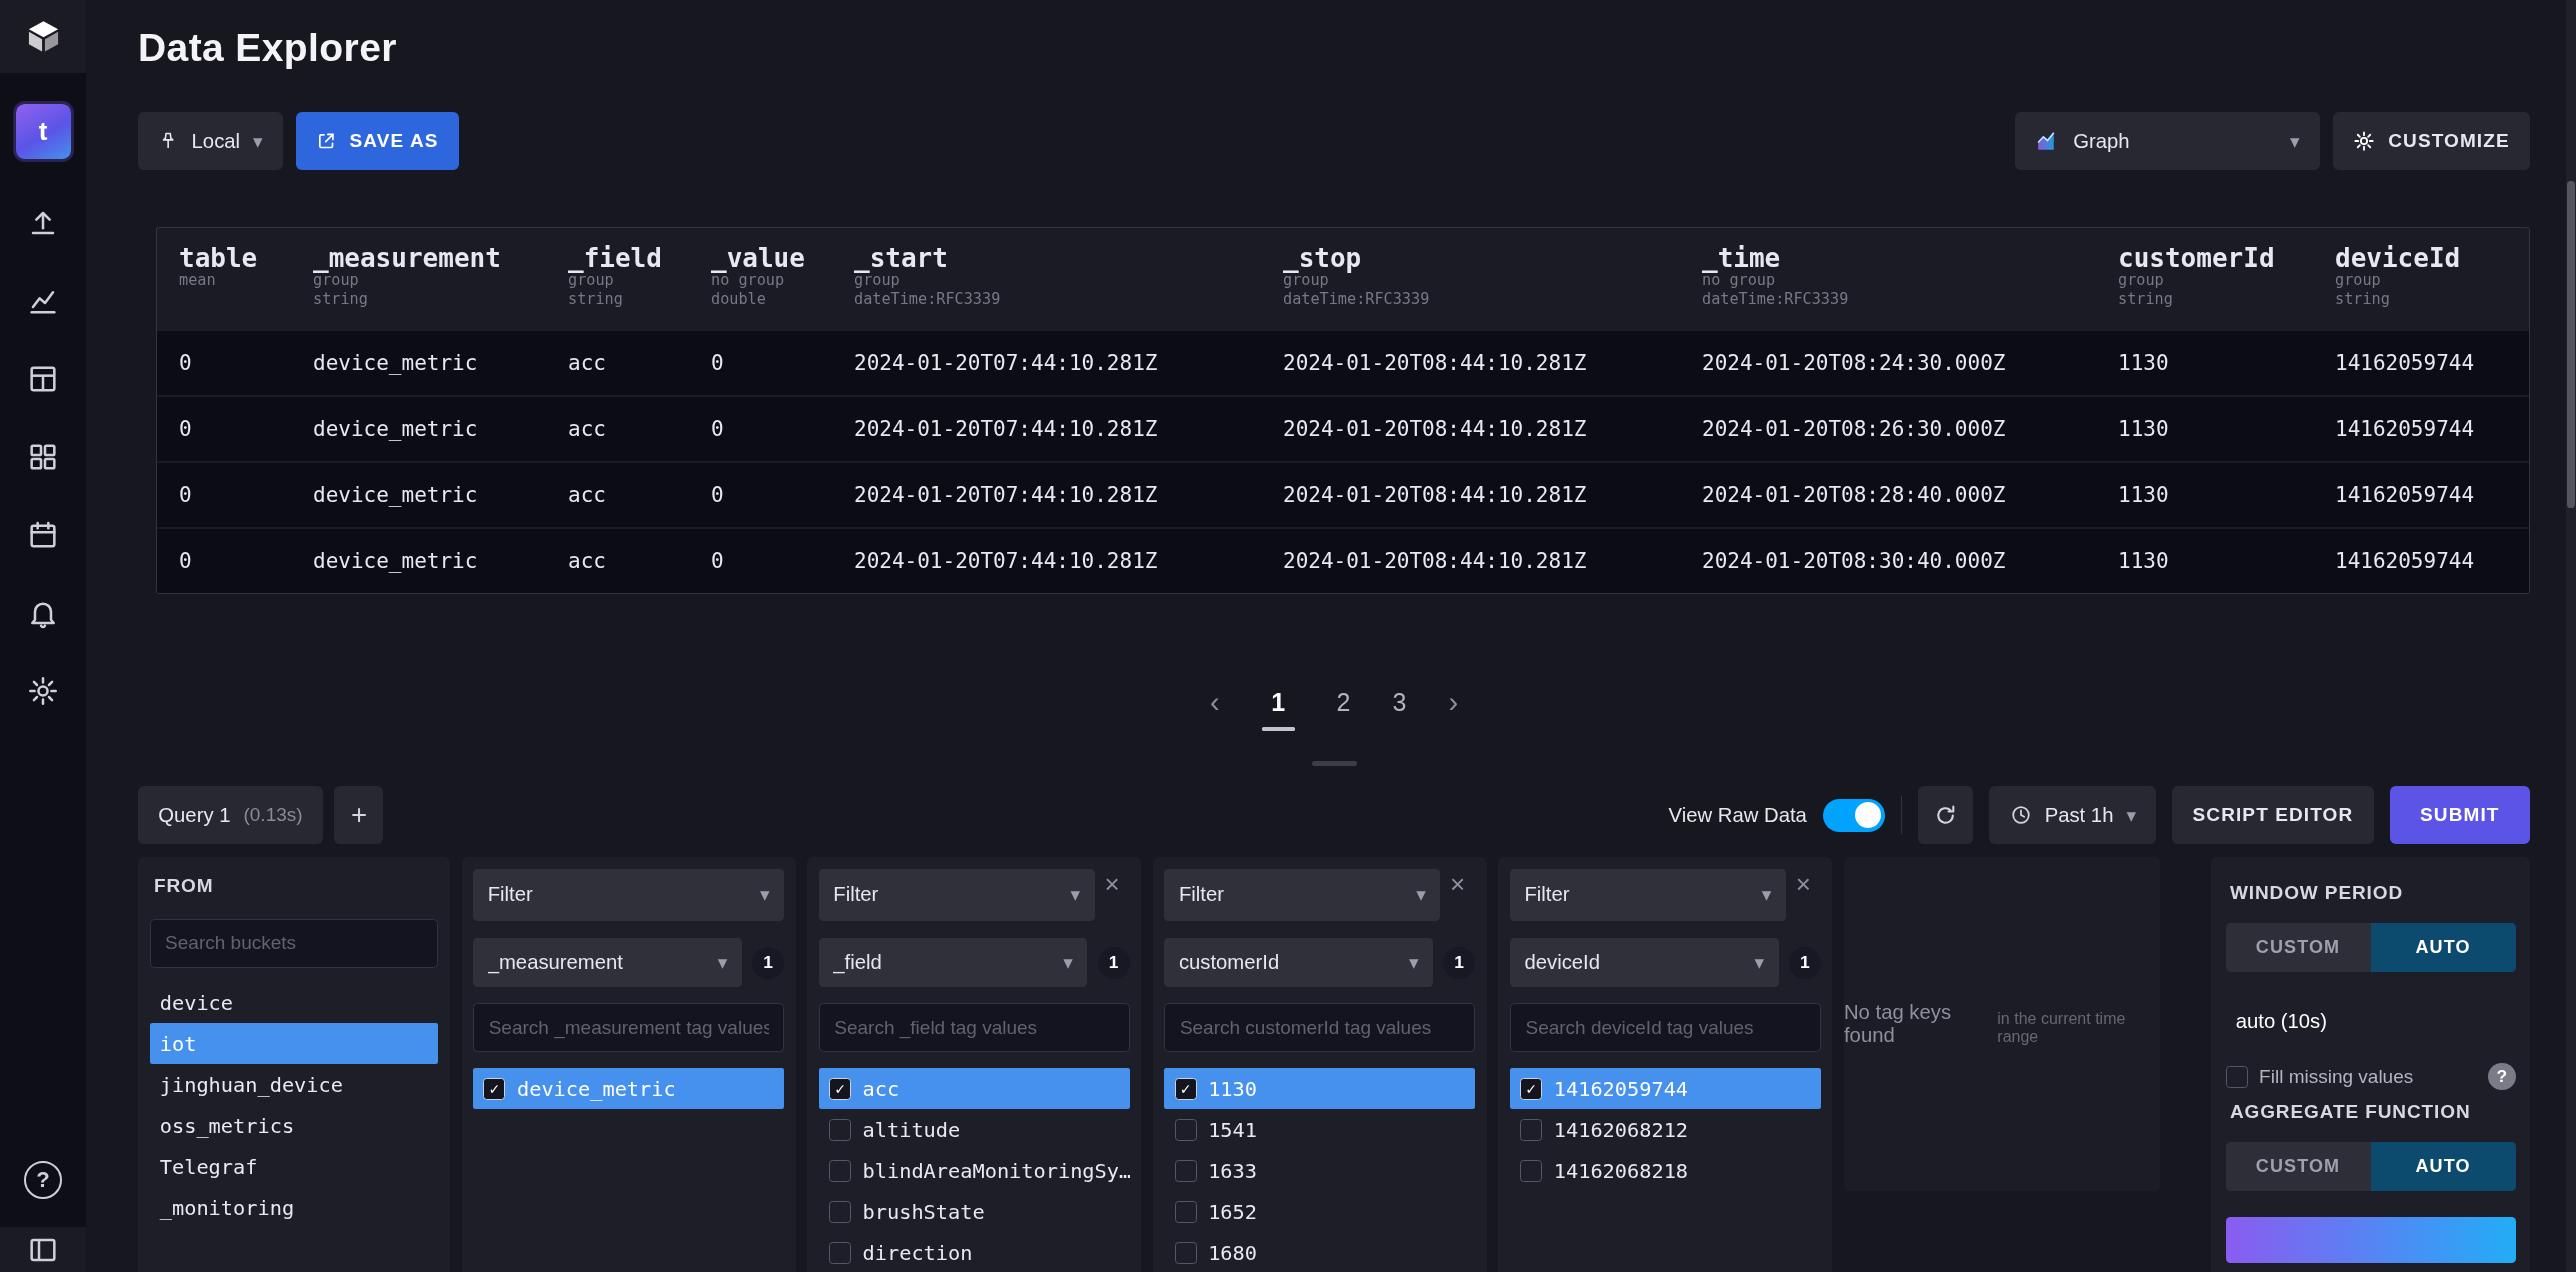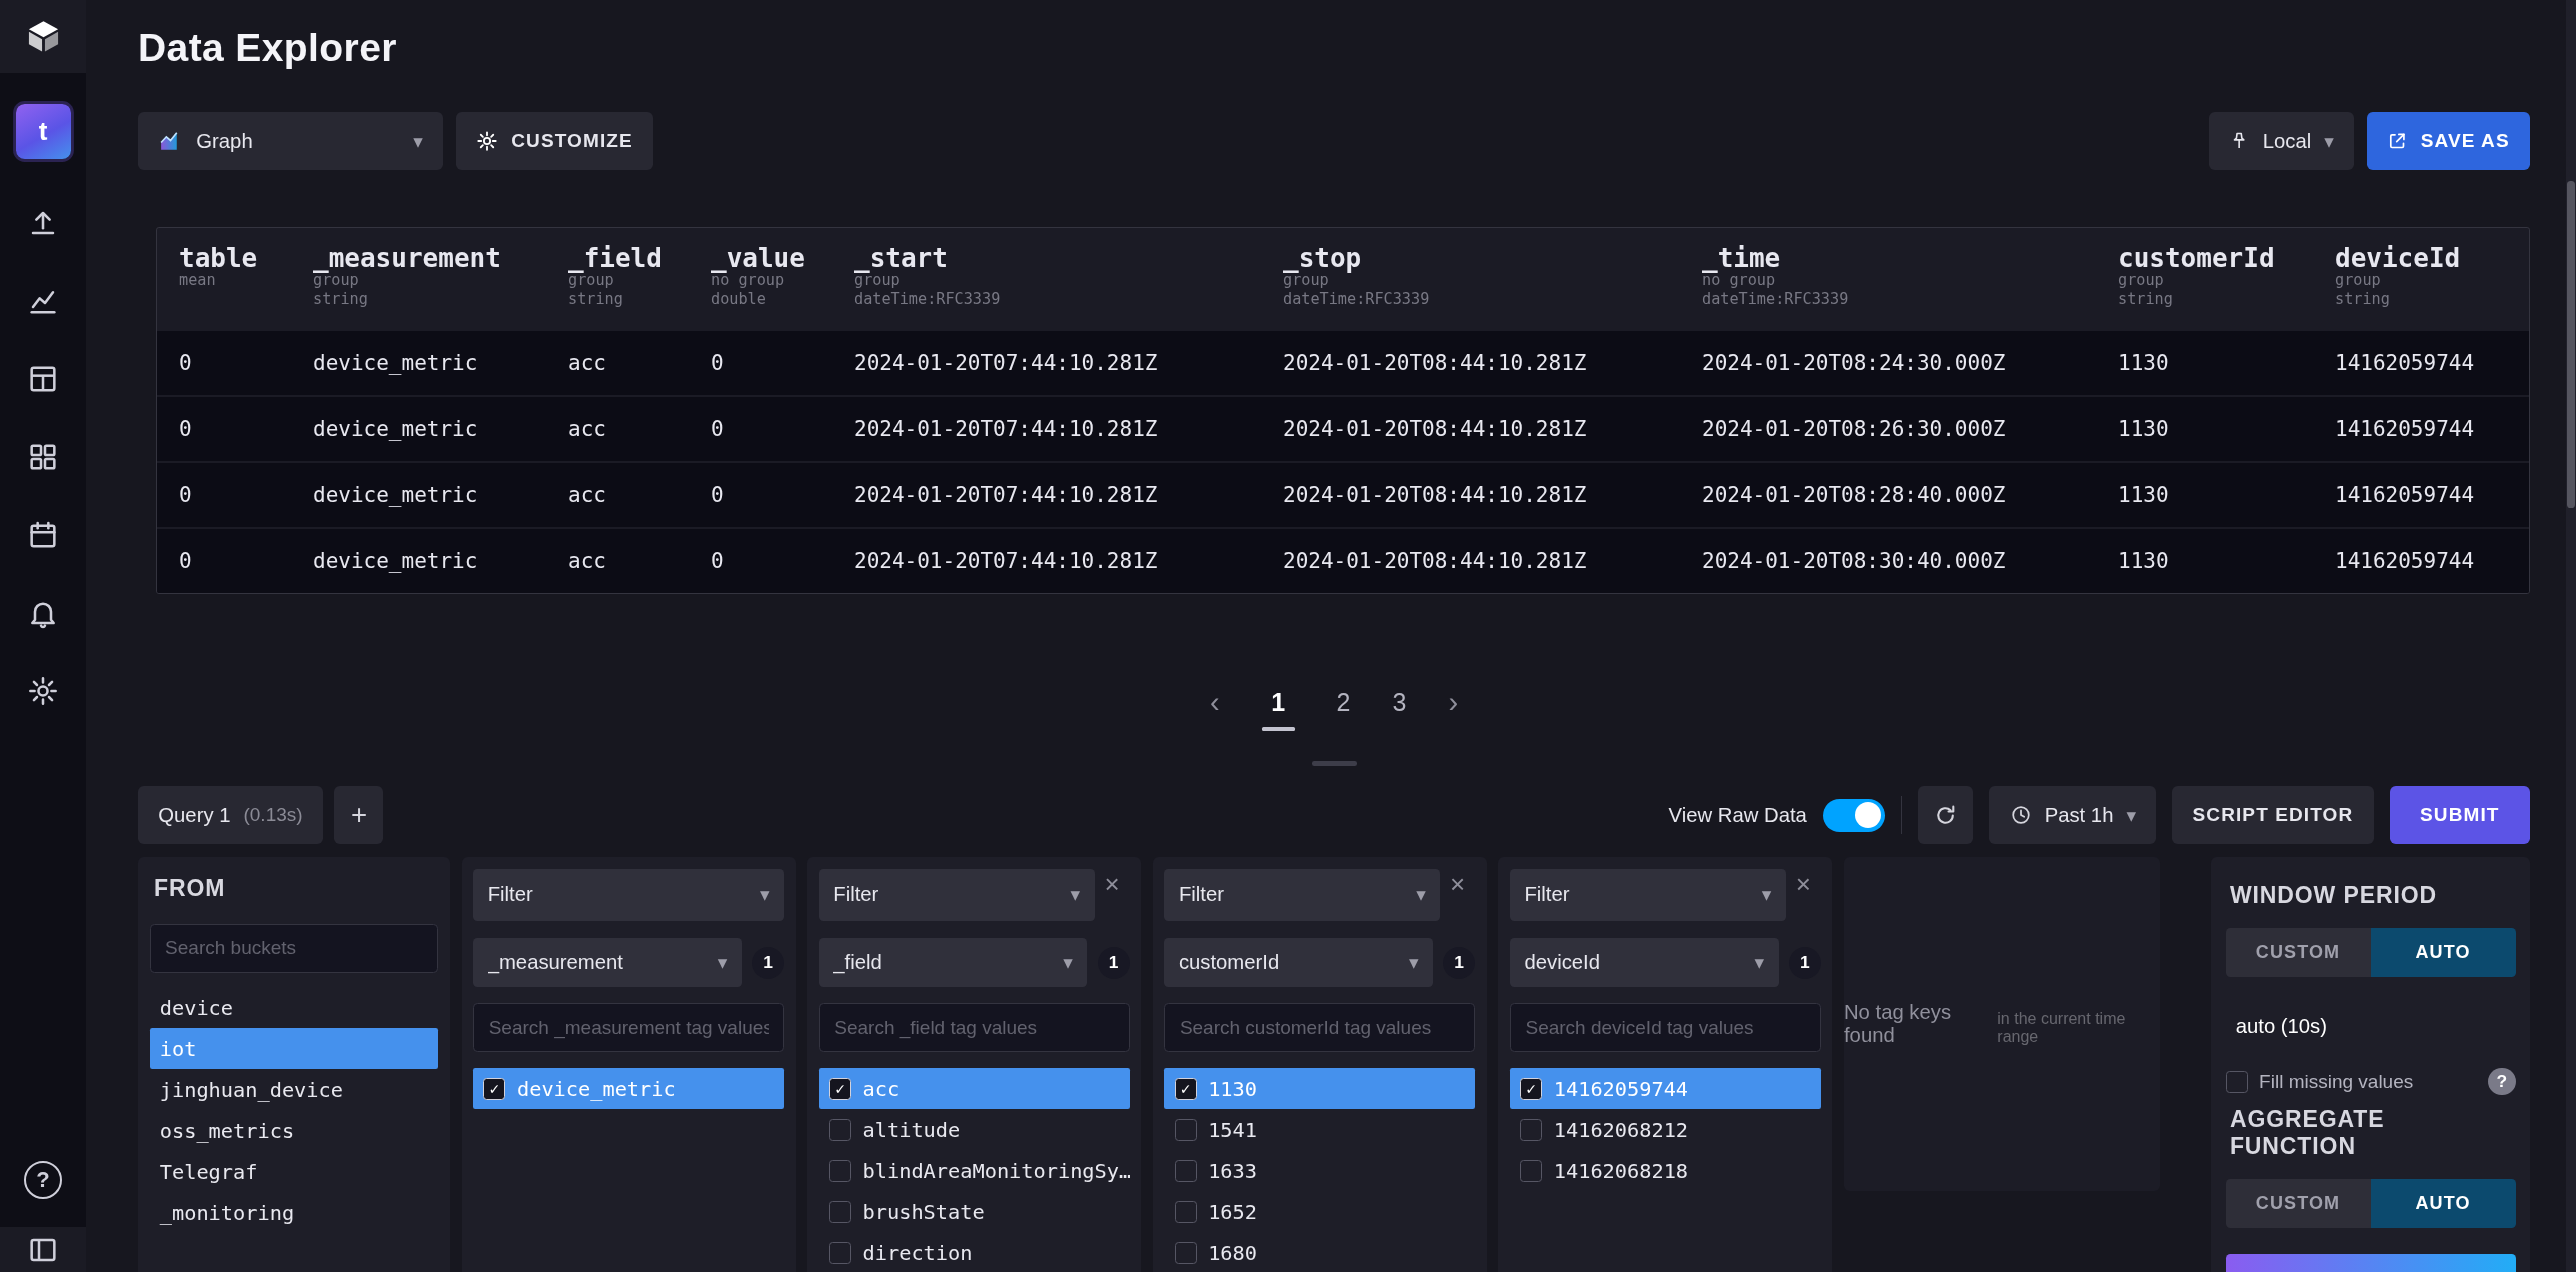--- a/index.html
+++ b/index.html
@@ -89,21 +89,21 @@
   .icon-btn { width:55px; justify-content:center; padding:0; }
 
   
   .builder { margin-top:13px; display:flex; gap:11.6px; align-items:stretch; height:508px; }
   .panel { background:#1e1e28; border-radius:5.8px; padding:11.6px; overflow:hidden; flex:none; }
   .from-panel { width:312px; }
   .filter-panel { width:334px; }
   .empty-panel { width:316px; background:#1c1c26; display:flex; flex-direction:row; align-items:center; justify-content:center; height:334px; border-radius:5.8px; }
   .window-panel { width:319px; margin-left:auto; padding:14.5px; }
 
-  .panel-title { font-size:23px; font-weight:bold; letter-spacing:0.9px; color:#d8d8e0; margin:5.8px 0 0 4.4px; }
+  .panel-title { font-size:19px; font-weight:bold; letter-spacing:0.9px; color:#d8d8e0; margin:5.8px 0 0 4.4px; }
   .search {
     margin-top:22px; width:100%; height:49px; background:#141420;
     border:1.5px solid #343440; border-radius:4.4px; padding:0 14.5px;
     color:#d946ef; font-family:"Liberation Sans", sans-serif; font-size:19px;
   }
   .search::placeholder { color:#62626e; }
 
   .bucket-list { margin-top:14.5px; }
   .list-item {
     height:41px; display:flex; align-items:center; gap:11.6px; padding:0 10.2px;
@@ -250,20 +250,38 @@
       </svg>
     </div>
   </div>
 </aside>
 
 <main class="content">
 
   <h1 class="page-title">Data Explorer</h1>
 
   <div class="toolbar">
+    <div class="tb-group">
+      <button class="btn">
+        <svg viewBox="0 0 24 24" width="20.3" height="20.3" fill="none" stroke="#e7e7ee" stroke-width="1.9" stroke-linejoin="round">
+          <path d="M9.5 3h5l.7 5.4 2.3 2.1H6.5l2.3-2.1z"></path>
+            <path d="M12 10.5V20"></path>
+        </svg>
+        <span>Local</span>
+        <span class="caret"></span>
+      </button>
+      <button class="btn btn-upper btn-saveas">
+        <svg viewBox="0 0 24 24" width="20.3" height="20.3" fill="none" stroke="#ffffff" stroke-width="2" stroke-linecap="round" stroke-linejoin="round">
+          <path d="M9.5 4.5H6A1.5 1.5 0 0 0 4.5 6v12A1.5 1.5 0 0 0 6 19.5h12a1.5 1.5 0 0 0 1.5-1.5v-3.5"></path>
+          <path d="M14 4h6v6"></path>
+            <path d="M20 4l-8.5 8.5"></path>
+        </svg>
+        <span>SAVE AS</span>
+      </button>
+    </div>
     <div class="tb-group">
       <button class="btn btn-graph">
         <svg viewBox="0 0 24 24" width="25" height="25" fill="none">
           <defs>
               <linearGradient id="gm" x1="0" y1="0" x2="1" y2="0">
                 <stop stop-color="#9a62f5"></stop>
                 <stop offset="1" stop-color="#22adf6"></stop>
               </linearGradient>
             </defs>
           <path d="M3 20V13l5-5.5 4 3.5 6-7.5V20z" fill="url(#gm)" opacity=".85"></path>
@@ -273,38 +291,20 @@
         <span class="caret"></span>
       </button>
       <button class="btn btn-upper">
         <svg viewBox="0 0 24 24" width="22" height="22" fill="none" stroke="#ffffff" stroke-width="2" stroke-linecap="round">
           <circle cx="12" cy="12" r="3.4"></circle>
           <path d="M12 2.5v3.2M12 18.3v3.2M2.5 12h3.2M18.3 12h3.2M5.2 5.2l2.3 2.3M16.5 16.5l2.3 2.3M18.8 5.2l-2.3 2.3M7.5 16.5l-2.3 2.3"></path>
         </svg>
         <span>CUSTOMIZE</span>
       </button>
     </div>
-    <div class="tb-group">
-      <button class="btn">
-        <svg viewBox="0 0 24 24" width="20.3" height="20.3" fill="none" stroke="#e7e7ee" stroke-width="1.9" stroke-linejoin="round">
-          <path d="M9.5 3h5l.7 5.4 2.3 2.1H6.5l2.3-2.1z"></path>
-            <path d="M12 10.5V20"></path>
-        </svg>
-        <span>Local</span>
-        <span class="caret"></span>
-      </button>
-      <button class="btn btn-upper btn-saveas">
-        <svg viewBox="0 0 24 24" width="20.3" height="20.3" fill="none" stroke="#ffffff" stroke-width="2" stroke-linecap="round" stroke-linejoin="round">
-          <path d="M9.5 4.5H6A1.5 1.5 0 0 0 4.5 6v12A1.5 1.5 0 0 0 6 19.5h12a1.5 1.5 0 0 0 1.5-1.5v-3.5"></path>
-          <path d="M14 4h6v6"></path>
-            <path d="M20 4l-8.5 8.5"></path>
-        </svg>
-        <span>SAVE AS</span>
-      </button>
-    </div>
   </div>
 
   <div class="results-table">
     <div class="tgrid thead">
       <div class="th">
         <div class="th-label">table</div>
         <div class="th-sub">mean</div>
         <div class="th-sub"></div>
       </div>
       <div class="th">

